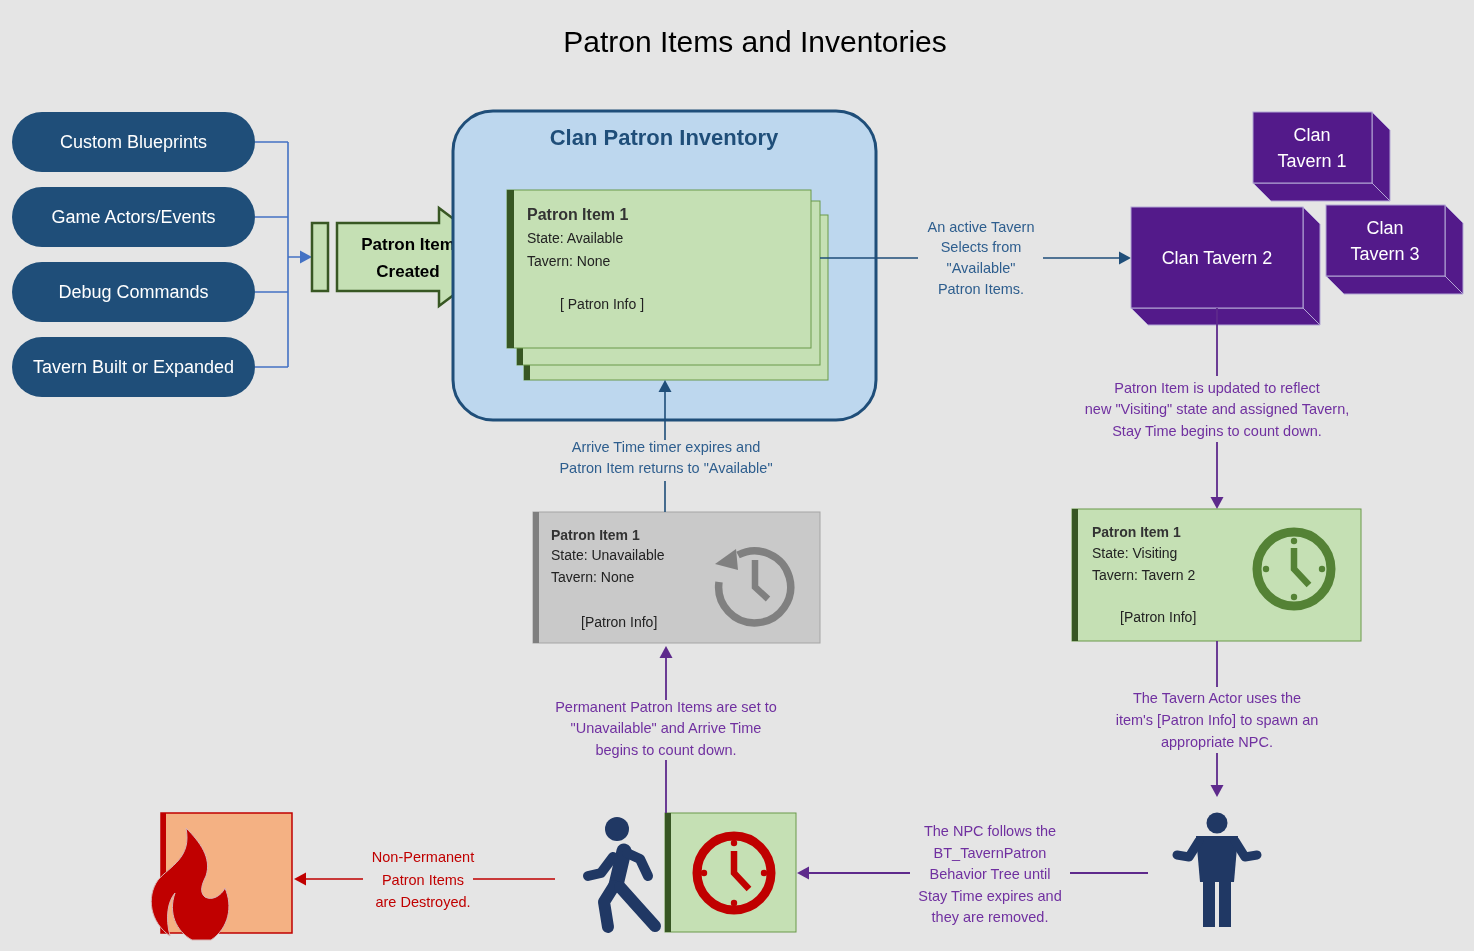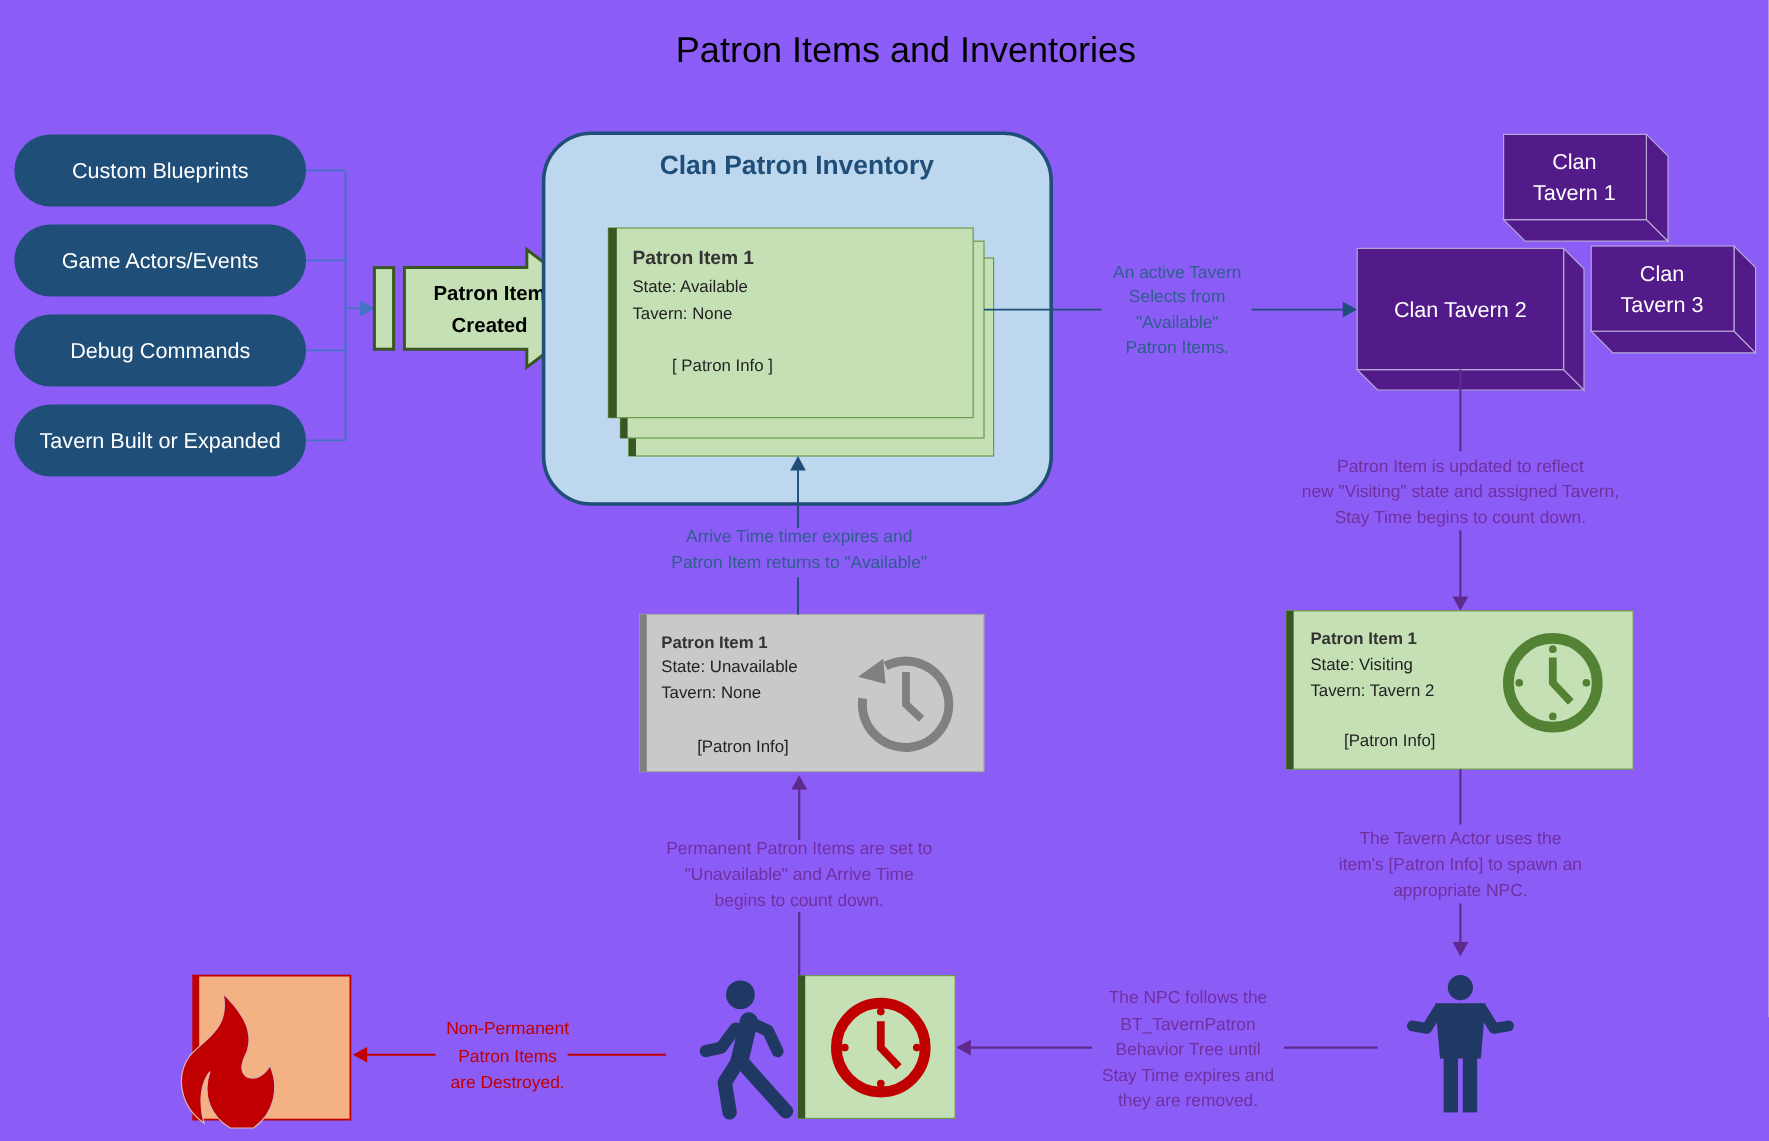--- a/index.html
+++ b/index.html
@@ -4,21 +4,21 @@
 <style>
   :root{
     --source-fill:#1F4E79; --source-connector:#4472C4; --item-fill:#C5E0B4; --item-border:#6A9A4A;
     --item-bar:#375623; --arrow-border:#385723; --inventory-fill:#BDD7EE; --inventory-border:#1F4E79;
     --flow-blue:#1F4E79; --label-blue:#2E5E8E; --tavern-fill:#531A8A; --tavern-edge:#B4A7D6;
     --flow-purple:#5E2A8C; --label-purple:#7030A0; --unavail-fill:#C9C9C9; --unavail-border:#A5A5A5;
     --unavail-bar:#7F7F7F; --history-icon:#808080; --clock-green:#548235; --clock-red:#C00000;
     --destroy-fill:#F4B183; --destroy-red:#C00000; --person:#203864;
   }
   html,body{margin:0;padding:0;background:#ffffff;}
-  #canvas{position:relative;width:1474px;height:951px;overflow:hidden;background:#8b5cf6;}
+  #canvas{position:relative;width:1474px;height:951px;overflow:hidden;background:#e5e5e5;}
   svg{display:block;}
   svg text{font-family:"Liberation Sans",sans-serif;}
   .title{font-size:30px;fill:#000;text-anchor:middle;}
   .pill{fill:var(--source-fill);}
   .pill-text{font-size:18px;fill:#fff;text-anchor:middle;}
   .conn-src{stroke:var(--source-connector);stroke-width:1.6;fill:none;}
   .ah-src{fill:var(--source-connector);}
   .gbox{fill:var(--item-fill);stroke:var(--arrow-border);stroke-width:2.5;}
   .arrow-text{font-size:17px;font-weight:bold;fill:#000;text-anchor:middle;}
   .inventory{fill:var(--inventory-fill);stroke:var(--inventory-border);stroke-width:3;}

